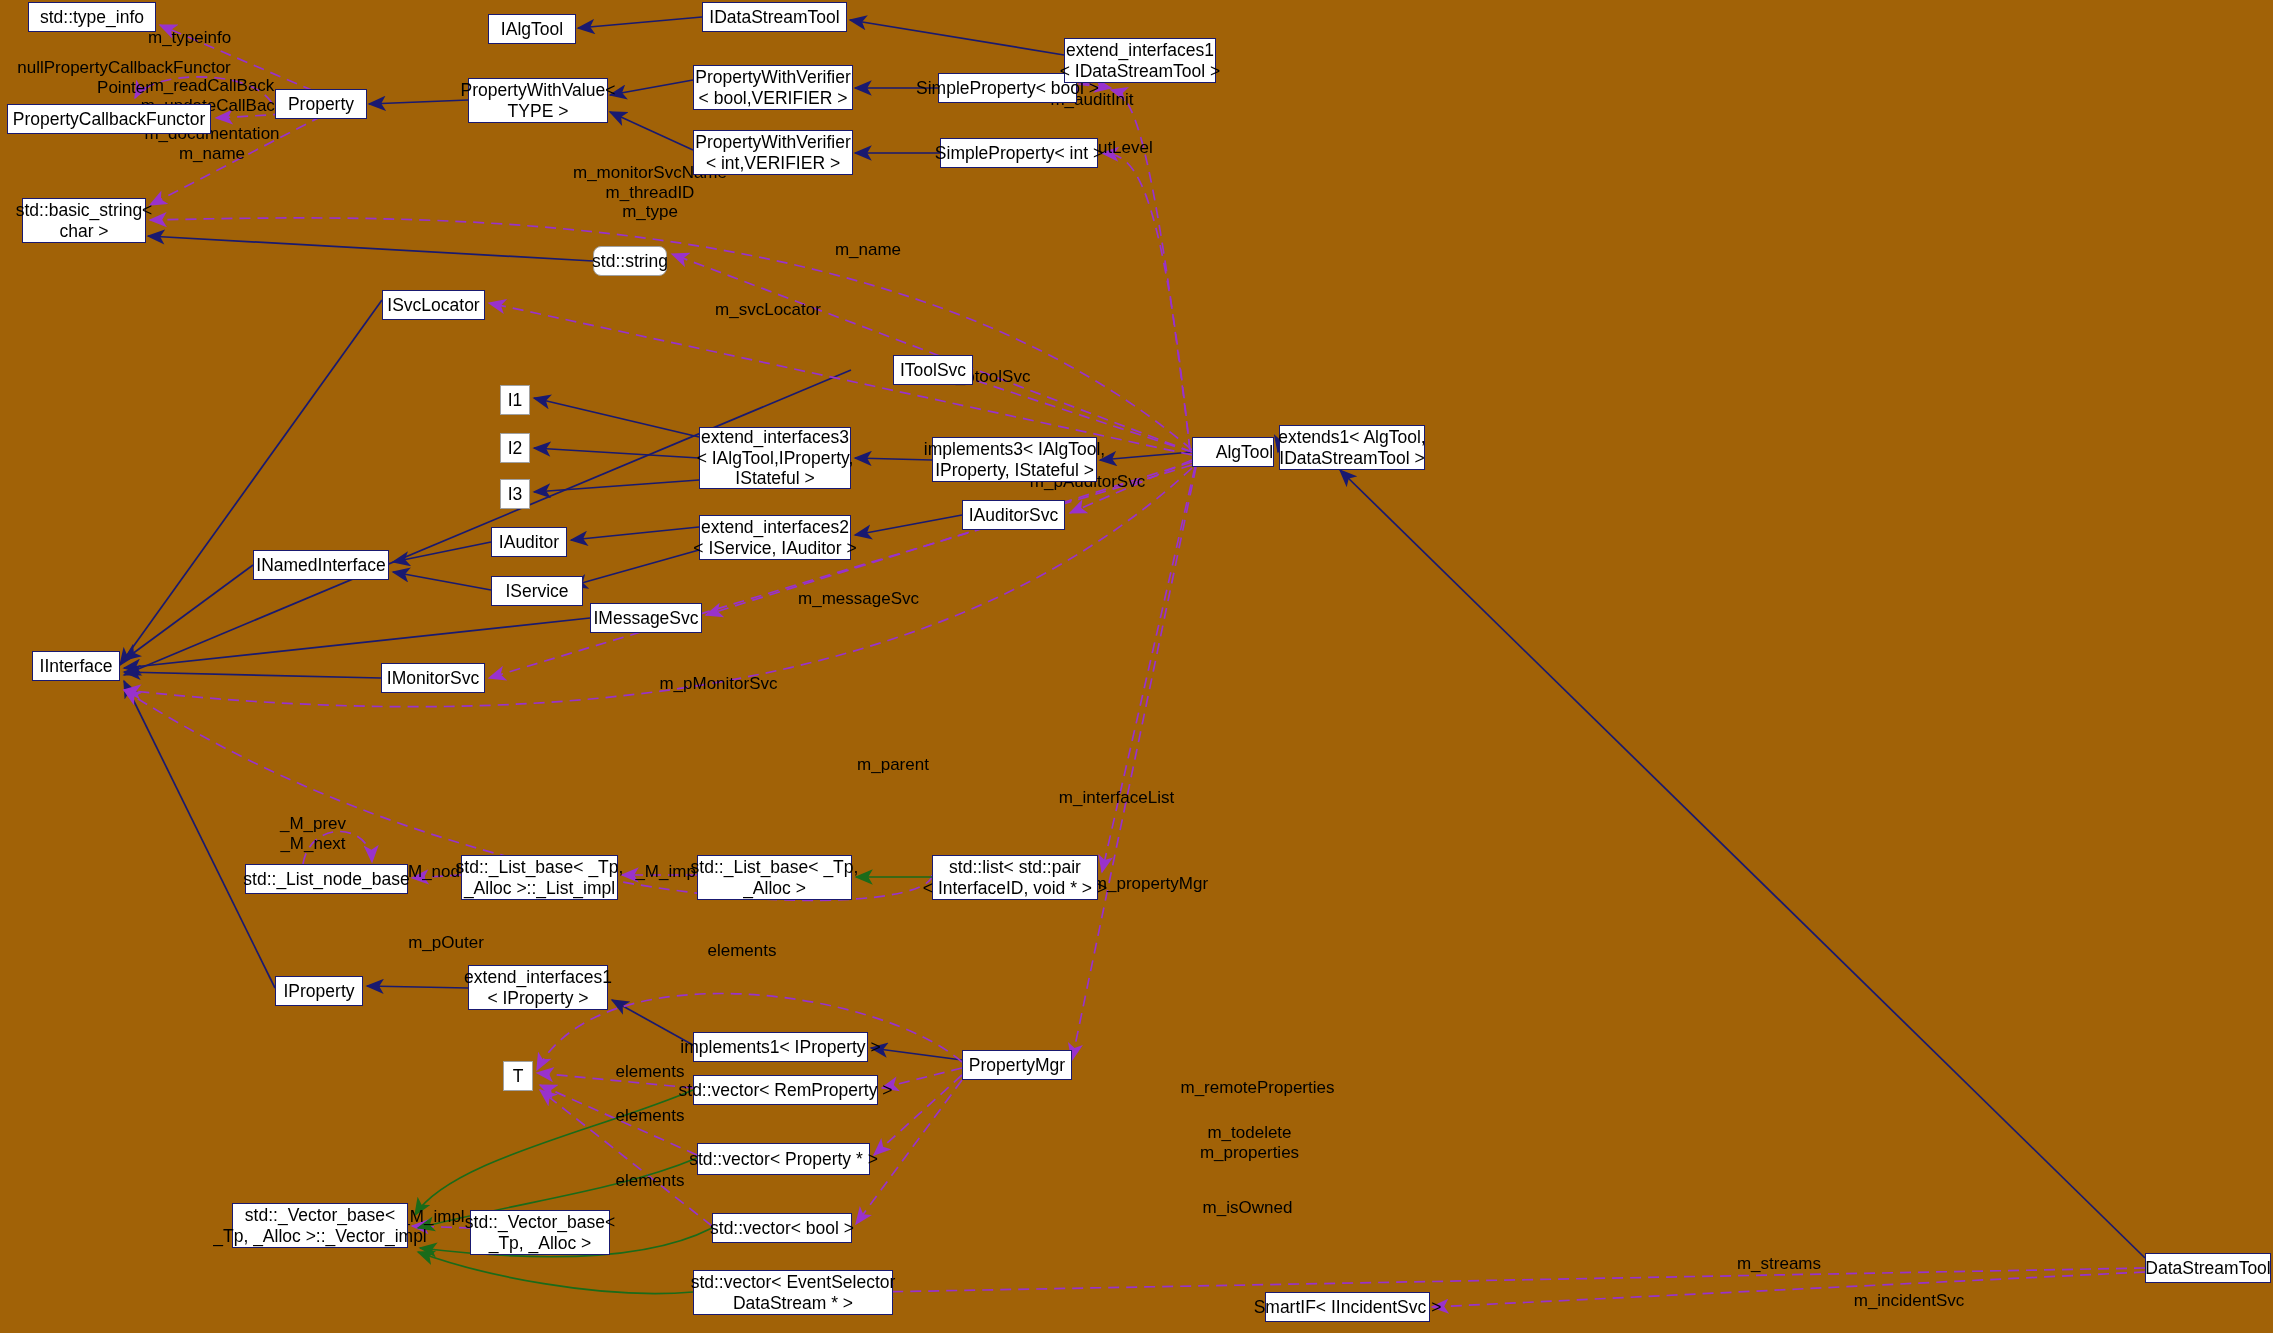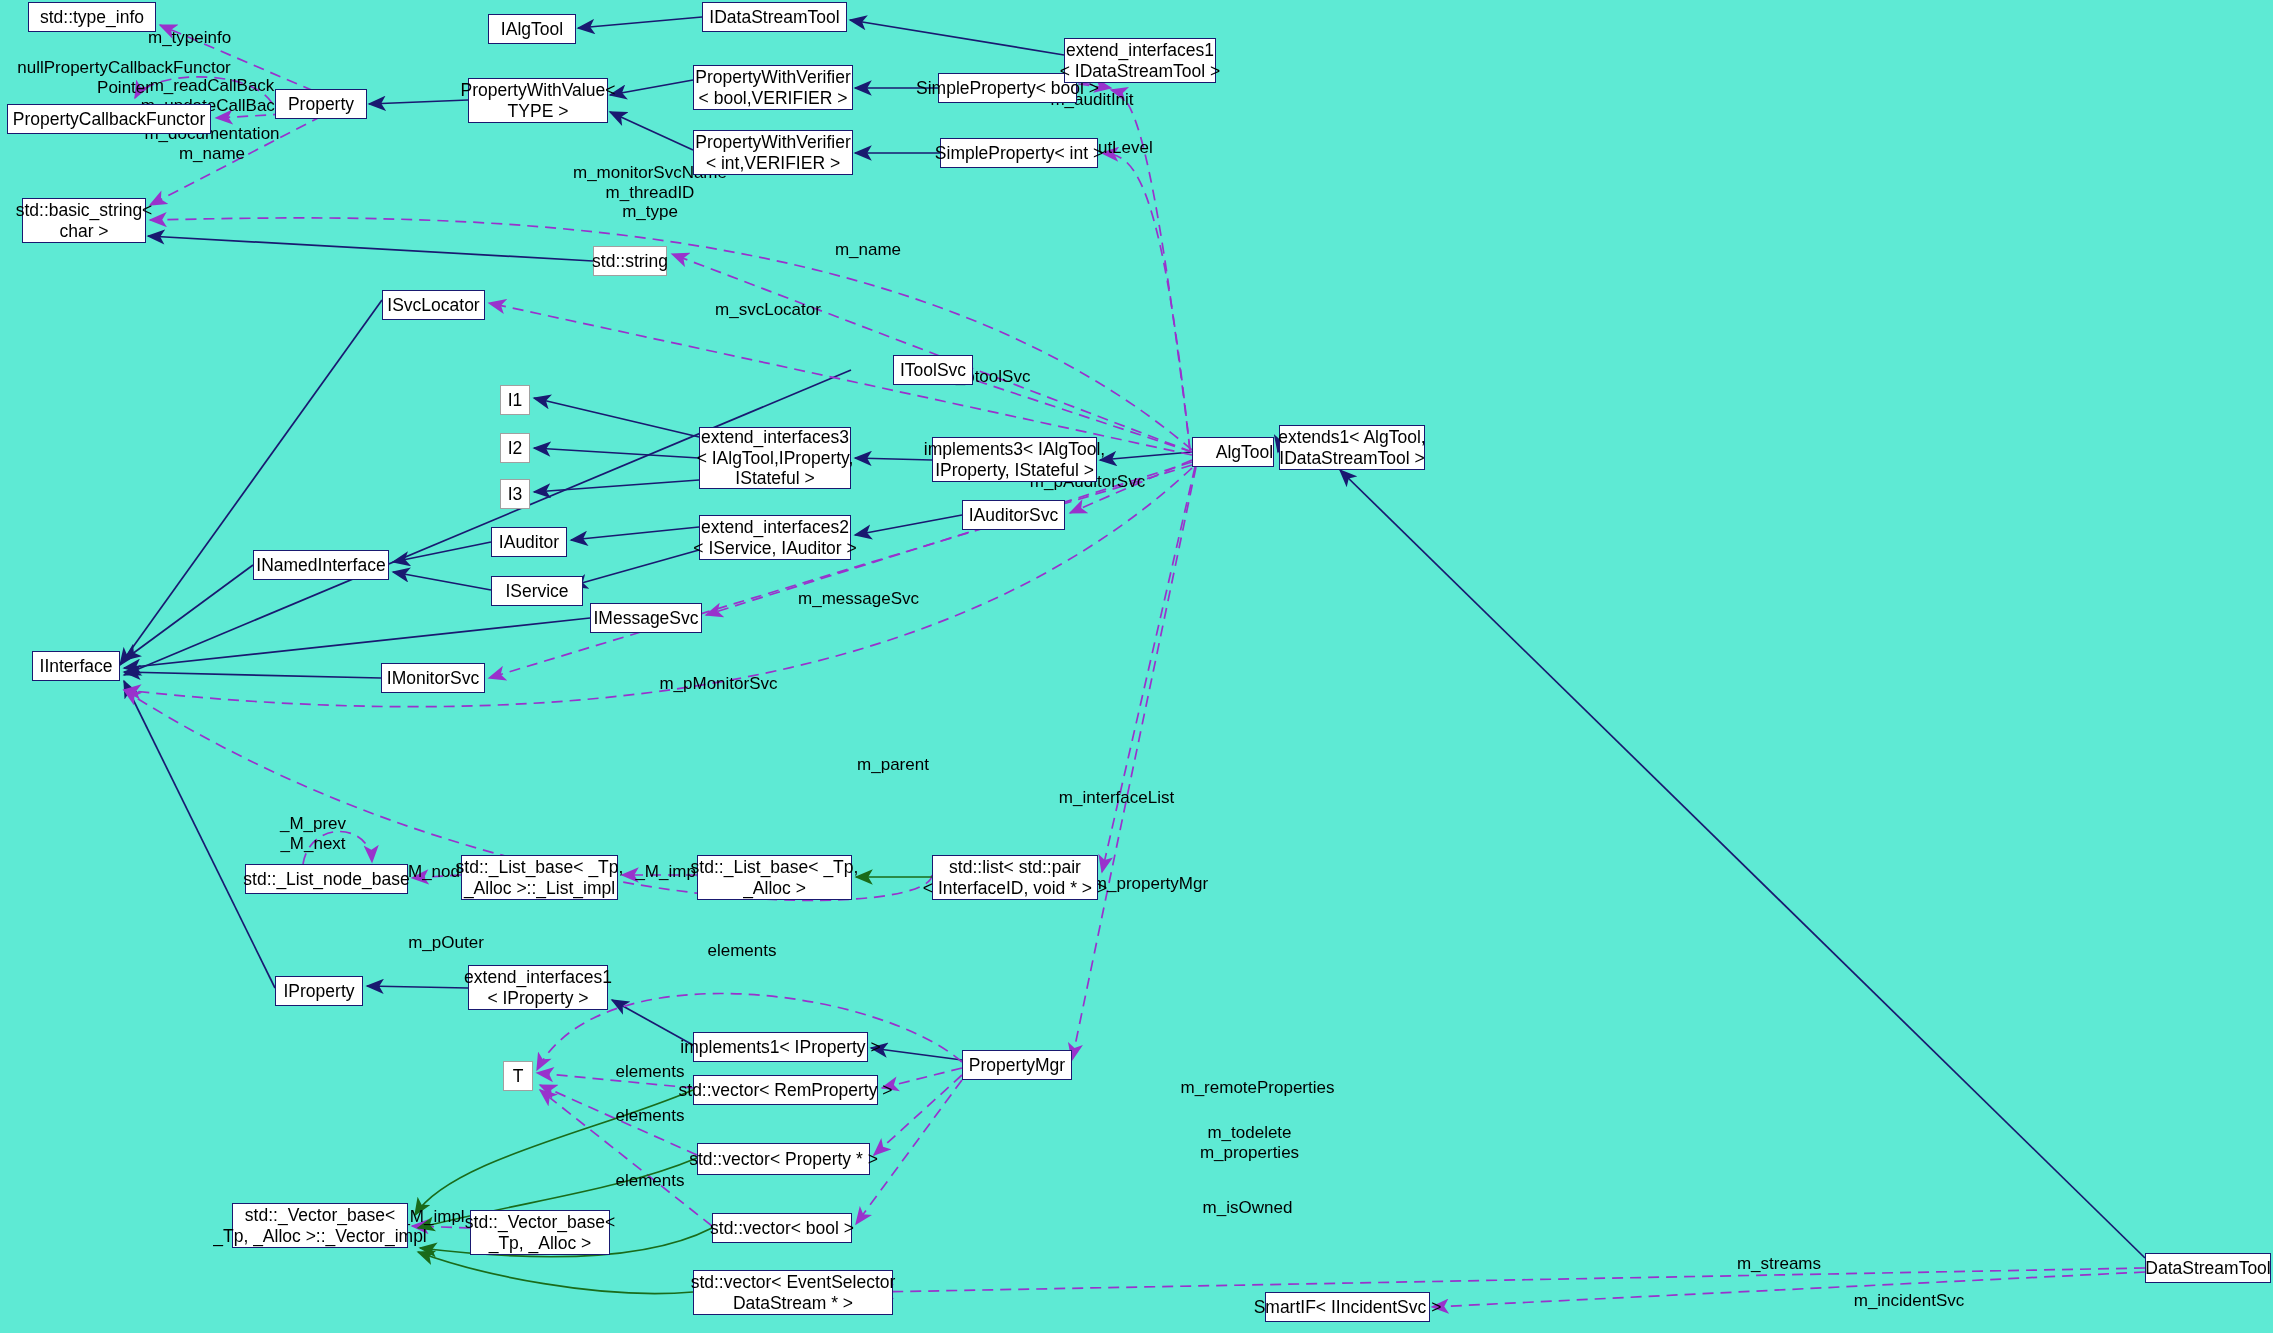--- a/index.html
+++ b/index.html
@@ -2,21 +2,21 @@
 <html><head>
 <meta charset="utf-8">
 <style>
   * { box-sizing: border-box; }
   html, body { margin:0; padding:0; background:#ffffff; }
   body { font-family: "Liberation Sans", sans-serif; }
   #canvas {
     position: relative;
     width: 2273px;
     height: 1333px;
-    background: #5eead4;
+    background: #a16207;
     overflow: hidden;
   }
   svg.edges {
     position: absolute;
     left: 0; top: 0;
     width: 2273px; height: 1333px;
     pointer-events: none;
   }
   .node {
     position: absolute;
@@ -149,21 +149,21 @@
       <div class="node" style="left: 468px; top: 78px; width: 140px; height: 45px;">PropertyWithValue&lt;
 TYPE &gt;</div>
       <div class="node" style="left: 693px; top: 65px; width: 160px; height: 45px;">PropertyWithVerifier
 &lt; bool,VERIFIER &gt;</div>
       <div class="node" style="left: 693px; top: 130px; width: 160px; height: 45px;">PropertyWithVerifier
 &lt; int,VERIFIER &gt;</div>
       <div class="node" style="left: 938px; top: 73px; width: 139px; height: 30px;">SimpleProperty&lt; bool &gt;</div>
       <div class="node" style="left: 940px; top: 138px; width: 158px; height: 30px;">SimpleProperty&lt; int &gt;</div>
       <div class="node" style="left: 1064px; top: 38px; width: 152px; height: 45px;">extend_interfaces1
 &lt; IDataStreamTool &gt;</div>
-      <div class="node grey" style="left: 593px; top: 246px; width: 74px; height: 30px;">std::string</div>
+      <div class="node grey" style="left: 593px; top: 246px; width: 74px; height: 30px; border-radius: 8px;">std::string</div>
       <div class="node" style="left: 382px; top: 290px; width: 103px; height: 30px;">ISvcLocator</div>
       <div class="node" style="left: 851px; top: 355px; width: 80px; height: 30px; margin-left: 42px;">IToolSvc</div>
       <div class="node grey" style="left: 500px; top: 385px; width: 30px; height: 30px;">I1</div>
       <div class="node grey" style="left: 500px; top: 433px; width: 30px; height: 30px;">I2</div>
       <div class="node grey" style="left: 500px; top: 479px; width: 30px; height: 30px;">I3</div>
       <div class="node" style="left: 699px; top: 427px; width: 152px; height: 62px;">extend_interfaces3
 &lt; IAlgTool,IProperty,
 IStateful &gt;</div>
       <div class="node" style="left: 932px; top: 437px; width: 165px; height: 45px;">implements3&lt; IAlgTool,
 IProperty, IStateful &gt;</div>

